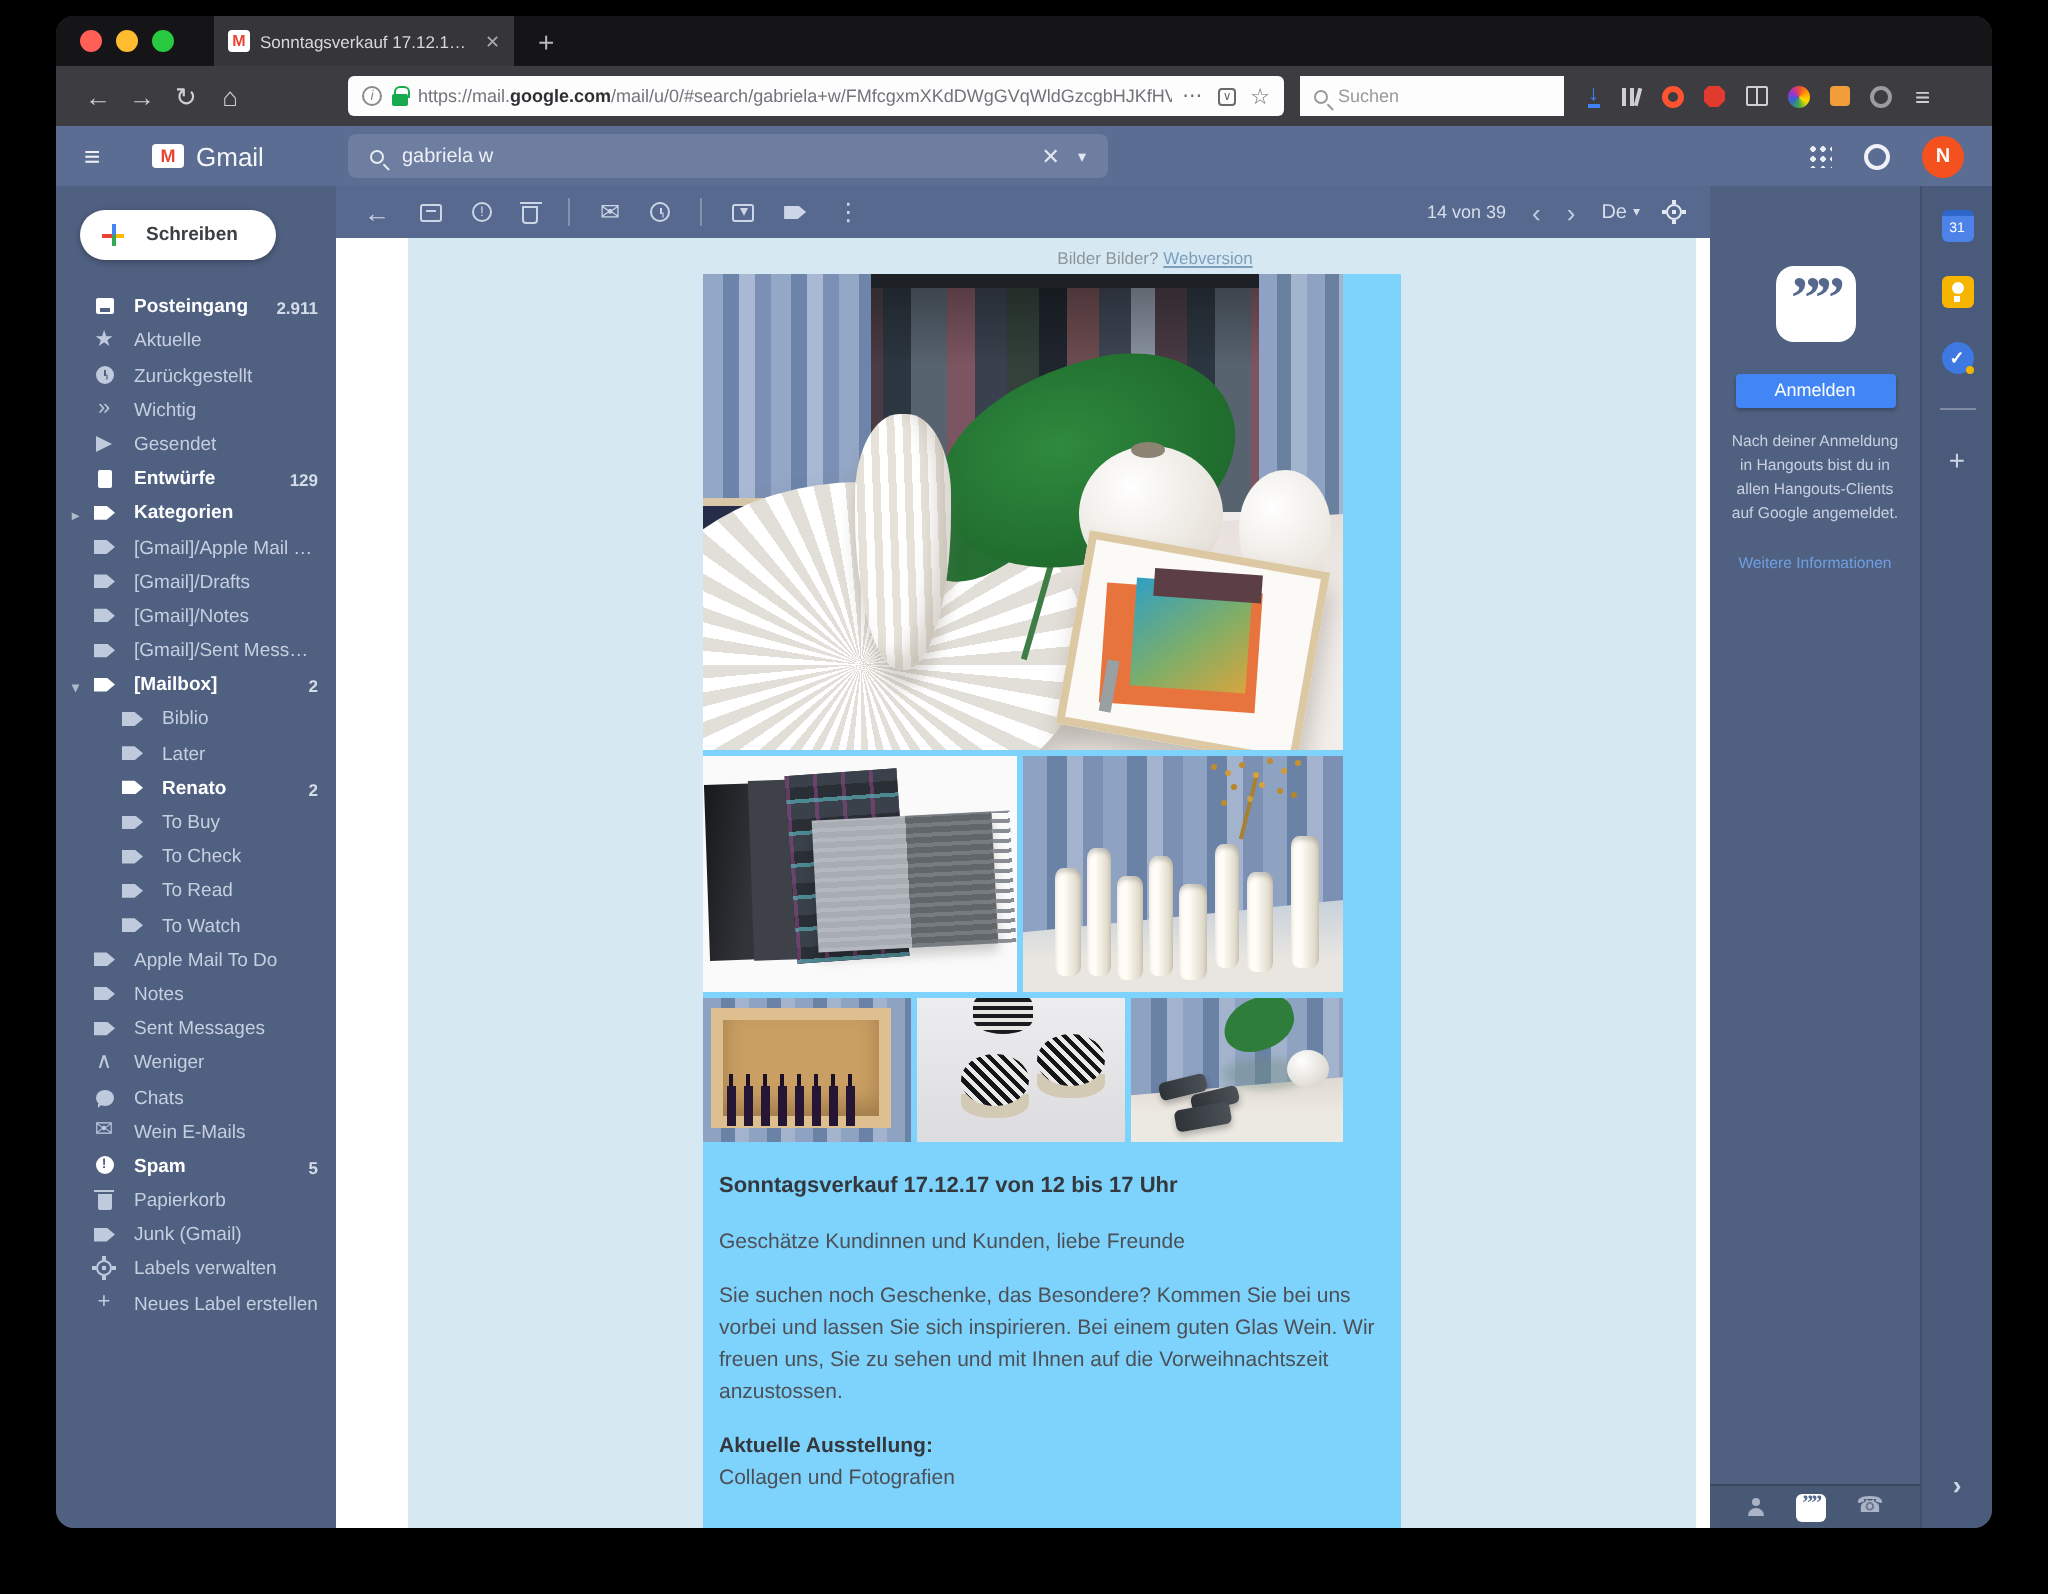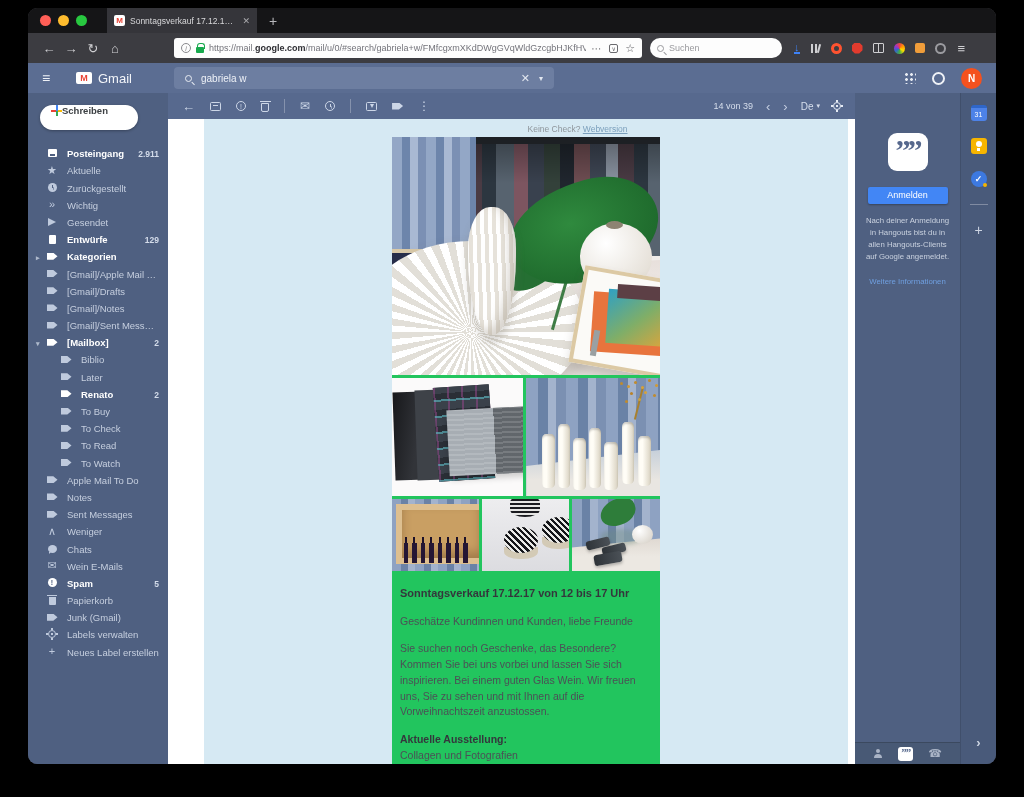--- a/index.html
+++ b/index.html
@@ -22,21 +22,21 @@
   .urlbar{margin-left:48px;width:468px;height:20px;background:#fdfdfd;border-radius:3px;display:flex;align-items:center;padding:0 7px;gap:5px}
   .info-i{width:10px;height:10px;border:1px solid #8a8a8e;border-radius:50%;color:#8a8a8e;font-size:7px;display:flex;align-items:center;justify-content:center;flex:none;font-style:italic}
   .lock{width:8px;height:6px;background:#17a94d;border-radius:1px;position:relative;flex:none;margin-top:3px}
   .lock::before{content:'';position:absolute;left:1px;top:-4px;width:6px;height:5px;border:1.5px solid #17a94d;border-bottom:none;border-radius:3px 3px 0 0}
   .url-text{font-size:9px;color:#73737a;white-space:nowrap;overflow:hidden;flex:1}
   .url-text b{color:#2e2e33}
   .url-actions{display:flex;gap:7px;align-items:center;color:#6a6a6e;flex:none}
   .dots3{font-size:10px;letter-spacing:1px}
   .pocket{width:9px;height:9px;border:1.2px solid #6a6a6e;border-radius:2px;font-size:6px;display:flex;align-items:center;justify-content:center}
   .star{font-size:11px}
-  .ffsearch{margin-left:8px;width:132px;height:20px;background:#fdfdfd;border-radius:10px;display:flex;align-items:center;gap:5px;padding:0 7px}
+  .ffsearch{margin-left:8px;width:132px;height:20px;background:#fdfdfd;border-radius:0;display:flex;align-items:center;gap:5px;padding:0 7px}
   .mag{width:7px;height:7px;border:1.4px solid #9a9a9e;border-radius:50%;position:relative;flex:none}
   .mag::after{content:'';position:absolute;width:4px;height:1.4px;background:#9a9a9e;transform:rotate(45deg);left:5px;top:7px}
   .ffsearch span{font-size:9px;color:#9a9a9e}
   .extrow{display:flex;align-items:center;gap:10px;margin-left:12px}
   .dl{color:#3e82f7;font-weight:bold;font-size:11px;border-bottom:2px solid #3e82f7;line-height:9px;height:11px}
   .lib{width:11px;height:11px;position:relative}
   .lib::before{content:'';position:absolute;left:1px;top:1px;width:2px;height:9px;background:#cfcfd2;box-shadow:4px 0 0 #cfcfd2}
   .lib::after{content:'';position:absolute;left:8px;top:1px;width:2px;height:9px;background:#cfcfd2;transform:rotate(15deg)}
   .ring-red{width:11px;height:11px;border-radius:50%;border:3px solid #ff5330}
   .octa{width:11px;height:11px;background:#e23b2e;clip-path:polygon(30% 0,70% 0,100% 30%,100% 70%,70% 100%,30% 100%,0 70%,0 30%)}
@@ -61,21 +61,21 @@
   .g-right{margin-left:auto;display:flex;align-items:center;gap:16px}
   .appgrid{width:12px;height:12px;background:radial-gradient(circle,#e8ecf3 1.3px,transparent 1.5px);background-size:5px 5px;background-position:0 0}
   .g-ring{width:13px;height:13px;border:2px solid #eef1f6;border-radius:50%}
   .avatar{width:21px;height:21px;border-radius:50%;background:#f4511e;color:#fff;font-size:10px;font-weight:bold;display:flex;align-items:center;justify-content:center}
 
   
   .content{display:flex;height:671px}
 
   
   .sidebar{width:140px;background:#4f6081;flex:none;padding-top:10px;overflow:hidden}
-  .compose{margin:2px 0 12px 12px;width:98px;height:25px;background:#fff;border-radius:13px;display:flex;gap:0;padding-left:11px;box-shadow:0 1px 3px rgba(0,0,0,.3)}
+  .compose{margin:2px 0 12px 12px;width:98px;height:25px;background:#fff;border-radius:13px;display:flex;align-items:center;gap:11px;padding-left:11px;box-shadow:0 1px 3px rgba(0,0,0,.3)}
   .gplus{position:relative;width:11px;height:11px;flex:none}
   .gplus::before{content:'';position:absolute;top:4.5px;left:0;width:11px;height:2.2px;background:linear-gradient(90deg,#ea4335 0 50%,#fbbc04 50%)}
   .gplus::after{content:'';position:absolute;left:4.5px;top:0;width:2.2px;height:11px;background:linear-gradient(180deg,#4285f4 0 50%,#34a853 50%)}
   .compose span{font-size:9.5px;font-weight:bold;color:#3c4043}
   .sb-item{height:17.2px;display:flex;align-items:flex-end;padding-left:8px;color:#c6cfdf;font-size:9.5px}
   .sb-item.bold{color:#fff;font-weight:bold}
   .sb-item.indent{padding-left:22px}
   .pre{width:10px;font-size:7px;color:#aeb9cc;flex:none}
   .ic{width:12px;height:12px;display:flex;align-items:center;justify-content:center;flex:none;margin-right:9px;color:#bfcadd;position:relative}
   .sb-item.bold .ic{color:#fff}
@@ -120,21 +120,21 @@
   .pager{font-size:9px}
   .chev{font-size:13px;color:#c3cde0}
   .langsel{font-size:10px;display:flex;align-items:center;gap:3px}
   .langsel i{font-style:normal;font-size:7px}
   .tb-gear{color:#e4eaf4}
 
   .mailbody{flex:1;background:#fff;position:relative;overflow:hidden}
   .emailbg{position:absolute;left:36px;right:7px;top:0;bottom:0;background:#d6e9f3}
   .nobilder{position:absolute;top:5px;left:58%;transform:translateX(-50%);font-size:8.5px;color:#8e959b;white-space:nowrap}
   .nobilder a{color:#7b9fbc;text-decoration:underline}
-  .emailcol{position:absolute;top:18px;bottom:0;left:50%;transform:translateX(-50%);width:268px;background:#22c55e;overflow:hidden}
+  .emailcol{position:absolute;top:18px;bottom:0;left:50%;transform:translateX(-50%);width:349px;background:#7dd3fc;overflow:hidden}
 
   
   .scene{position:relative;overflow:hidden}
   .scene *{position:absolute}
   .ph-main{width:320px;height:238px;background:#efece9}
   .rod{left:0;top:0;width:100%;height:9px;background:#1d2024}
   .racks{left:0;top:7px;width:100%;height:112px;background:repeating-linear-gradient(90deg,#33413a 0 16px,#20262e 16px 30px,#6e4d52 30px 46px,#3e4654 46px 62px,#8b94a2 62px 74px,#4a3b44 74px 90px,#2c3640 90px 104px,#57636f 104px 122px,#7d5560 122px 136px,#39414e 136px 152px)}
   .racks::after{content:'';position:absolute;inset:0;background:linear-gradient(180deg,rgba(0,0,0,.3),rgba(0,0,0,0) 35%)}
   .curtL{left:0;top:0;width:84px;height:152px;background:repeating-linear-gradient(90deg,#93a7c6 0 10px,#6d85ab 10px 18px,#a9b9d3 18px 26px,#7b90b4 26px 34px)}
   .curtR{right:0;top:0;width:42px;height:150px;background:repeating-linear-gradient(90deg,#8ea3c3 0 9px,#69819f 9px 16px,#a3b4cd 16px 24px)}
@@ -578,21 +578,21 @@
                 <i>▾</i>
               </span>
             <span class="tbi tb-gear" style="margin-right:0">
                 <span class="gearshape"></span>
               </span>
           </div>
         </div>
 
         <div class="mailbody">
           <div class="emailbg">
-            <div class="nobilder"><span>Keine Check?</span> <a>Webversion</a></div>
+            <div class="nobilder"><span>Bilder Bilder?</span> <a>Webversion</a></div>
 
             <div class="emailcol">
 
               <div class="scene ph-main">
                 <div class="rod"></div>
                 <div class="racks"></div>
                 <div class="curtL"></div>
                 <div class="curtR"></div>
                 <div class="tbl"></div>
                 <div class="leafshadow"></div>

